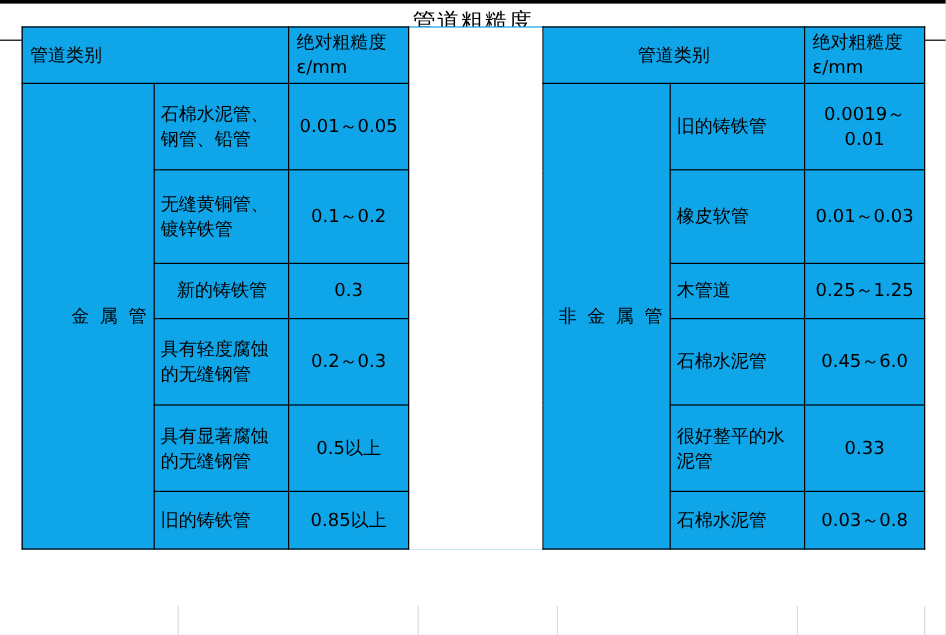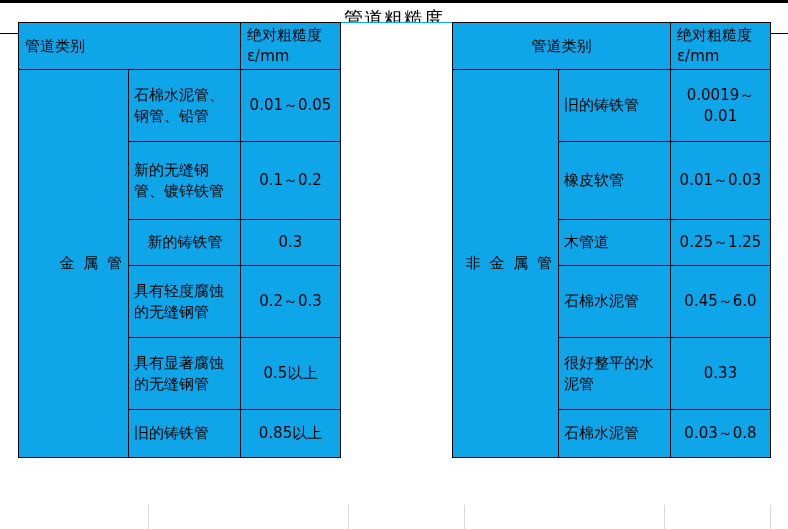--- a/index.html
+++ b/index.html
@@ -151,21 +151,21 @@
       <tr>
         <td class="cat" rowspan="6">金 属 管</td>
         <td class="subname" style="height:72px;">石棉水泥管、钢管、铅管</td>
         <td class="val">0.01～0.05</td>
         <td class="cat" rowspan="6">非 金 属 管</td>
         <td class="subname">旧的铸铁管</td>
         <td class="val">0.0019～0.01</td>
       </tr>
 
       <tr>
-        <td class="subname" style="height:78px;">新的无缝钢管、镀锌铁管</td>
+        <td class="subname" style="height:78px;">无缝黄铜管、镀锌铁管</td>
         <td class="val">0.1～0.2</td>
         <td class="subname">橡皮软管</td>
         <td class="val">0.01～0.03</td>
       </tr>
 
       <tr>
         <td class="subname" style="height:46px;text-align:center;">新的铸铁管</td>
         <td class="val">0.3</td>
         <td class="subname">木管道</td>
         <td class="val">0.25～1.25</td>

